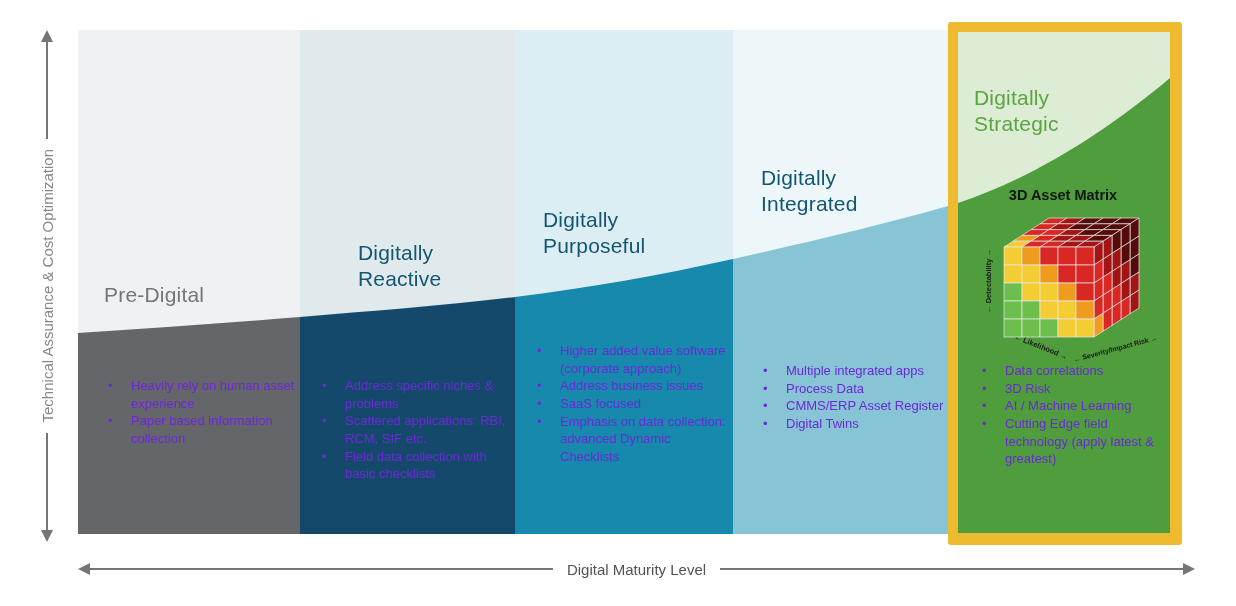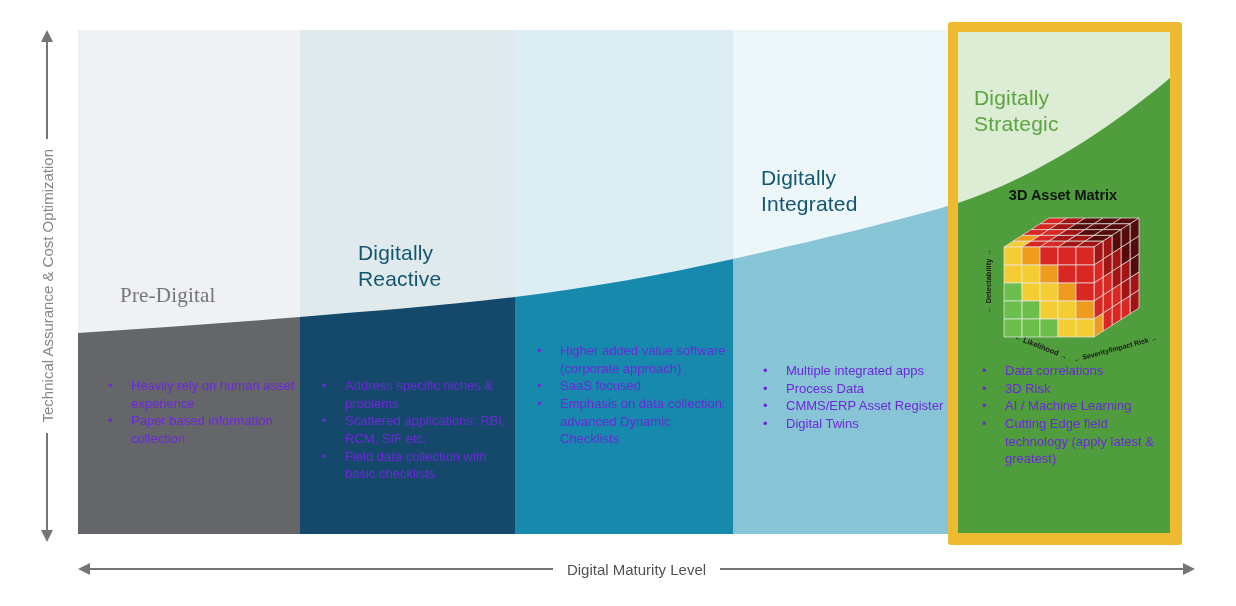--- a/index.html
+++ b/index.html
@@ -16,21 +16,21 @@
   
   .x-axis{position:absolute;left:78px;top:558px;width:1117px;height:22px;display:flex;align-items:center;}
   .x-axis .line{height:2px;flex:1;background:#737577;}
   .ah-left{width:0;height:0;border-top:6px solid transparent;border-bottom:6px solid transparent;border-right:12px solid #737577;}
   .ah-right{width:0;height:0;border-top:6px solid transparent;border-bottom:6px solid transparent;border-left:12px solid #737577;}
   .x-label{color:#515254;font-size:15px;padding:0 14px;white-space:nowrap;}
 
   .chart{position:absolute;left:78px;top:22px;width:1104px;height:523px;}
 
   .stage-title{position:absolute;margin:0;font-size:21px;font-weight:400;line-height:1.25;letter-spacing:.2px;}
-  .t1{left:120px;top:282px;color:#747578;width:150px;font-family:Liberation Serif, serif;}
+  .t1{left:104px;top:282px;color:#747578;width:150px;}
   .t2{left:322px;top:240px;color:#125672;width:120px;margin-left:36px;}
   .t3{left:543px;top:207px;color:#125672;width:140px;}
   .t4{left:761px;top:165px;color:#125672;width:140px;}
   .t5{left:974px;top:85px;color:#5ba43e;width:140px;}
 
   ul.bullets{position:absolute;margin:8px;padding:0;list-style:none;color:#6d28d9;font-size:13px;line-height:1.36;}
   ul.bullets li{position:relative;padding-left:26px;}
   ul.bullets li::before{content:"•";position:absolute;left:3px;top:0;}
   .b1{left:97px;top:369px;width:192px;}
   .b2{left:311px;top:369px;width:190px;}
@@ -85,34 +85,36 @@
       <path clip-path="url(#c1)" fill="#64666a" d="M0,311 C75,306 150,301 222,295 C294,289 365,284 437,275 C509,266 584,253 655,237 C726,221 800,204 870,184 C948,161 1028,110 1092,56 L1092,523 L0,523 Z"></path>
       <path clip-path="url(#c2)" fill="#15496c" d="M0,311 C75,306 150,301 222,295 C294,289 365,284 437,275 C509,266 584,253 655,237 C726,221 800,204 870,184 C948,161 1028,110 1092,56 L1092,523 L0,523 Z"></path>
       <path clip-path="url(#c3)" fill="#1689ac" d="M0,311 C75,306 150,301 222,295 C294,289 365,284 437,275 C509,266 584,253 655,237 C726,221 800,204 870,184 C948,161 1028,110 1092,56 L1092,523 L0,523 Z"></path>
       <path clip-path="url(#c4)" fill="#87c5d6" d="M0,311 C75,306 150,301 222,295 C294,289 365,284 437,275 C509,266 584,253 655,237 C726,221 800,204 870,184 C948,161 1028,110 1092,56 L1092,523 L0,523 Z"></path>
       <path clip-path="url(#c5)" fill="#4f9d3c" d="M0,311 C75,306 150,301 222,295 C294,289 365,284 437,275 C509,266 584,253 655,237 C726,221 800,204 870,184 C948,161 1028,110 1092,56 L1092,523 L0,523 Z"></path>
     </g>
   </svg>
 
   <h2 class="stage-title t1">Pre-Digital</h2>
   <h2 class="stage-title t2">Digitally Reactive</h2>
+  <h2 class="stage-title t3">Digitally Purposeful</h2>
   <h2 class="stage-title t4">Digitally Integrated</h2>
   <h2 class="stage-title t5">Digitally Strategic</h2>
 
   <ul class="bullets b1">
     <li>Heavily rely on human asset experience</li>
     <li>Paper based information collection</li>
   </ul>
   <ul class="bullets b2">
     <li>Address specific niches &amp; problems</li>
     <li>Scattered applications: RBI, RCM, SIF etc.</li>
     <li>Field data collection with basic checklists</li>
   </ul>
   <ul class="bullets b3">
     <li>Higher added value software (corporate approach)</li>
+    <li>Address business issues</li>
     <li>SaaS focused</li>
     <li>Emphasis on data collection: advanced Dynamic Checklists</li>
   </ul>
   <ul class="bullets b4">
     <li>Multiple integrated apps</li>
     <li>Process Data</li>
     <li>CMMS/ERP Asset Register</li>
     <li>Digital Twins</li>
   </ul>
   <ul class="bullets b5">

